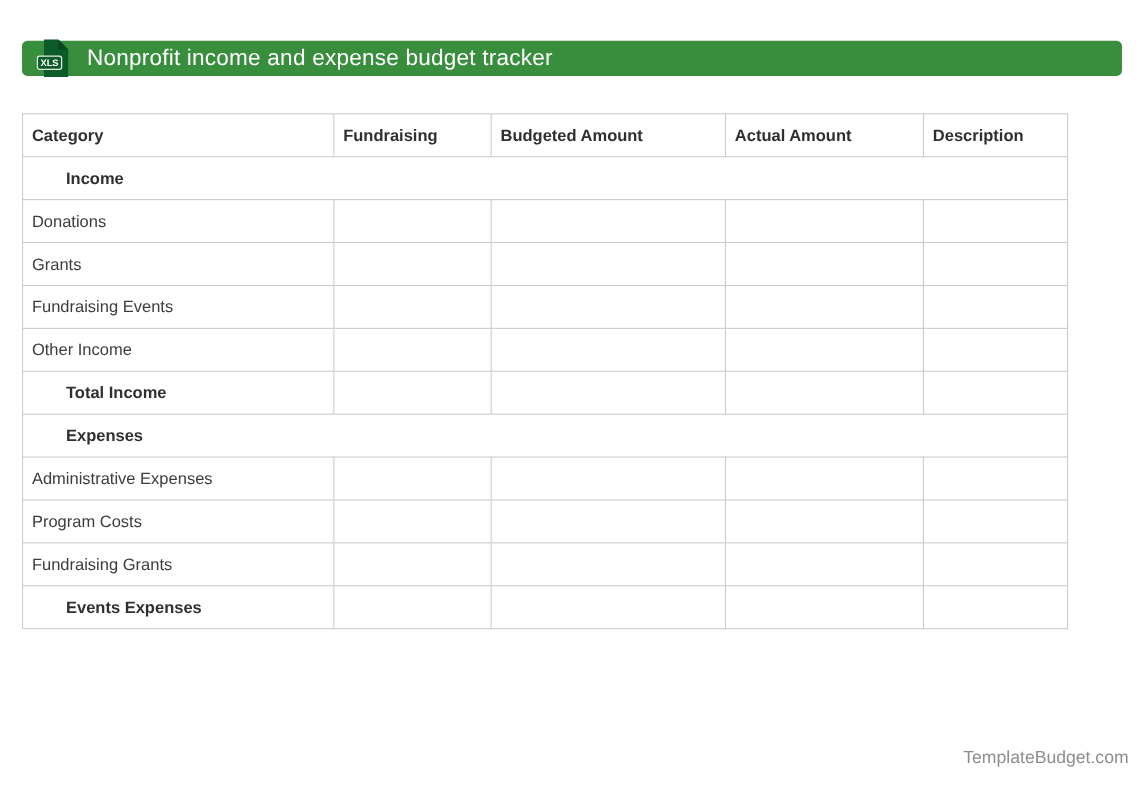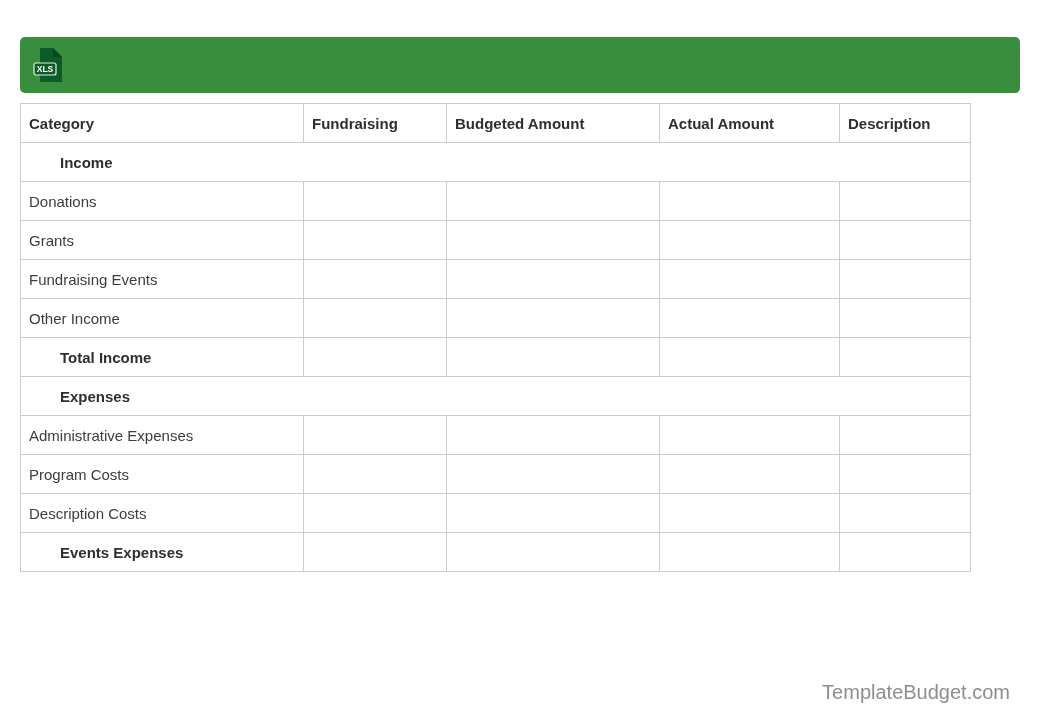--- a/index.html
+++ b/index.html
@@ -14,21 +14,21 @@
     width: 1040px;
     height: 720px;
     background: #ffffff;
     overflow: hidden;
   }
   .header-bar {
     position: absolute;
     left: 20px;
     top: 37px;
     width: 1000px;
-    height: 56px;
+    height: 32px;
     background: #388E3C;
     border-radius: 5px;
     display: flex;
     align-items: center;
     padding-left: 13px;
   }
   .file-icon {
     width: 30px;
     height: 36px;
     flex: 0 0 auto;
@@ -69,38 +69,39 @@
     font-weight: 400;
   }
   table.budget td.section,
   table.budget td.total {
     font-weight: bold;
     color: #2f2f2f;
     padding-left: 39px;
   }
   .footer-credit {
     position: absolute;
-    right: 30px;
+    right: 14px;
     top: 681px;
-    font-size: 20px;
+    font-size: 16px;
     color: #8d8d8d;
   }
 </style>
 </head>
 <body>
 
 <div class="page">
 
   <div class="header-bar">
     <svg class="file-icon" viewBox="0 0 30 36" xmlns="http://www.w3.org/2000/svg">
       <path d="M7 1 h13 l9 9 v25 H7 z" fill="#0D5B29"></path>
       <path d="M20 1 l9 9 h-9 z" fill="#09451F"></path>
       <rect x="1" y="16" width="22" height="12" rx="2" fill="#0D5B29" stroke="#DFF0E0" stroke-width="1.2"></rect>
       <text x="12" y="25.3" text-anchor="middle" font-size="8.5" font-weight="bold" fill="#ffffff" font-family="Liberation Sans, sans-serif">XLS</text>
     </svg>
+    <h1 class="page-title">Nonprofit income and expense budget tracker</h1>
   </div>
 
   <table class="budget">
     <colgroup>
       <col style="width:283px">
       <col style="width:143px">
       <col style="width:213px">
       <col style="width:180px">
       <col style="width:131px">
     </colgroup>
@@ -163,21 +164,21 @@
           <td></td>
         </tr>
         <tr>
           <td class="item">Program Costs</td>
           <td></td>
           <td></td>
           <td></td>
           <td></td>
         </tr>
         <tr>
-          <td class="item">Description Costs</td>
+          <td class="item">Fundraising Grants</td>
           <td></td>
           <td></td>
           <td></td>
           <td></td>
         </tr>
         <tr>
           <td class="total">Events Expenses</td>
           <td></td>
           <td></td>
           <td></td>

